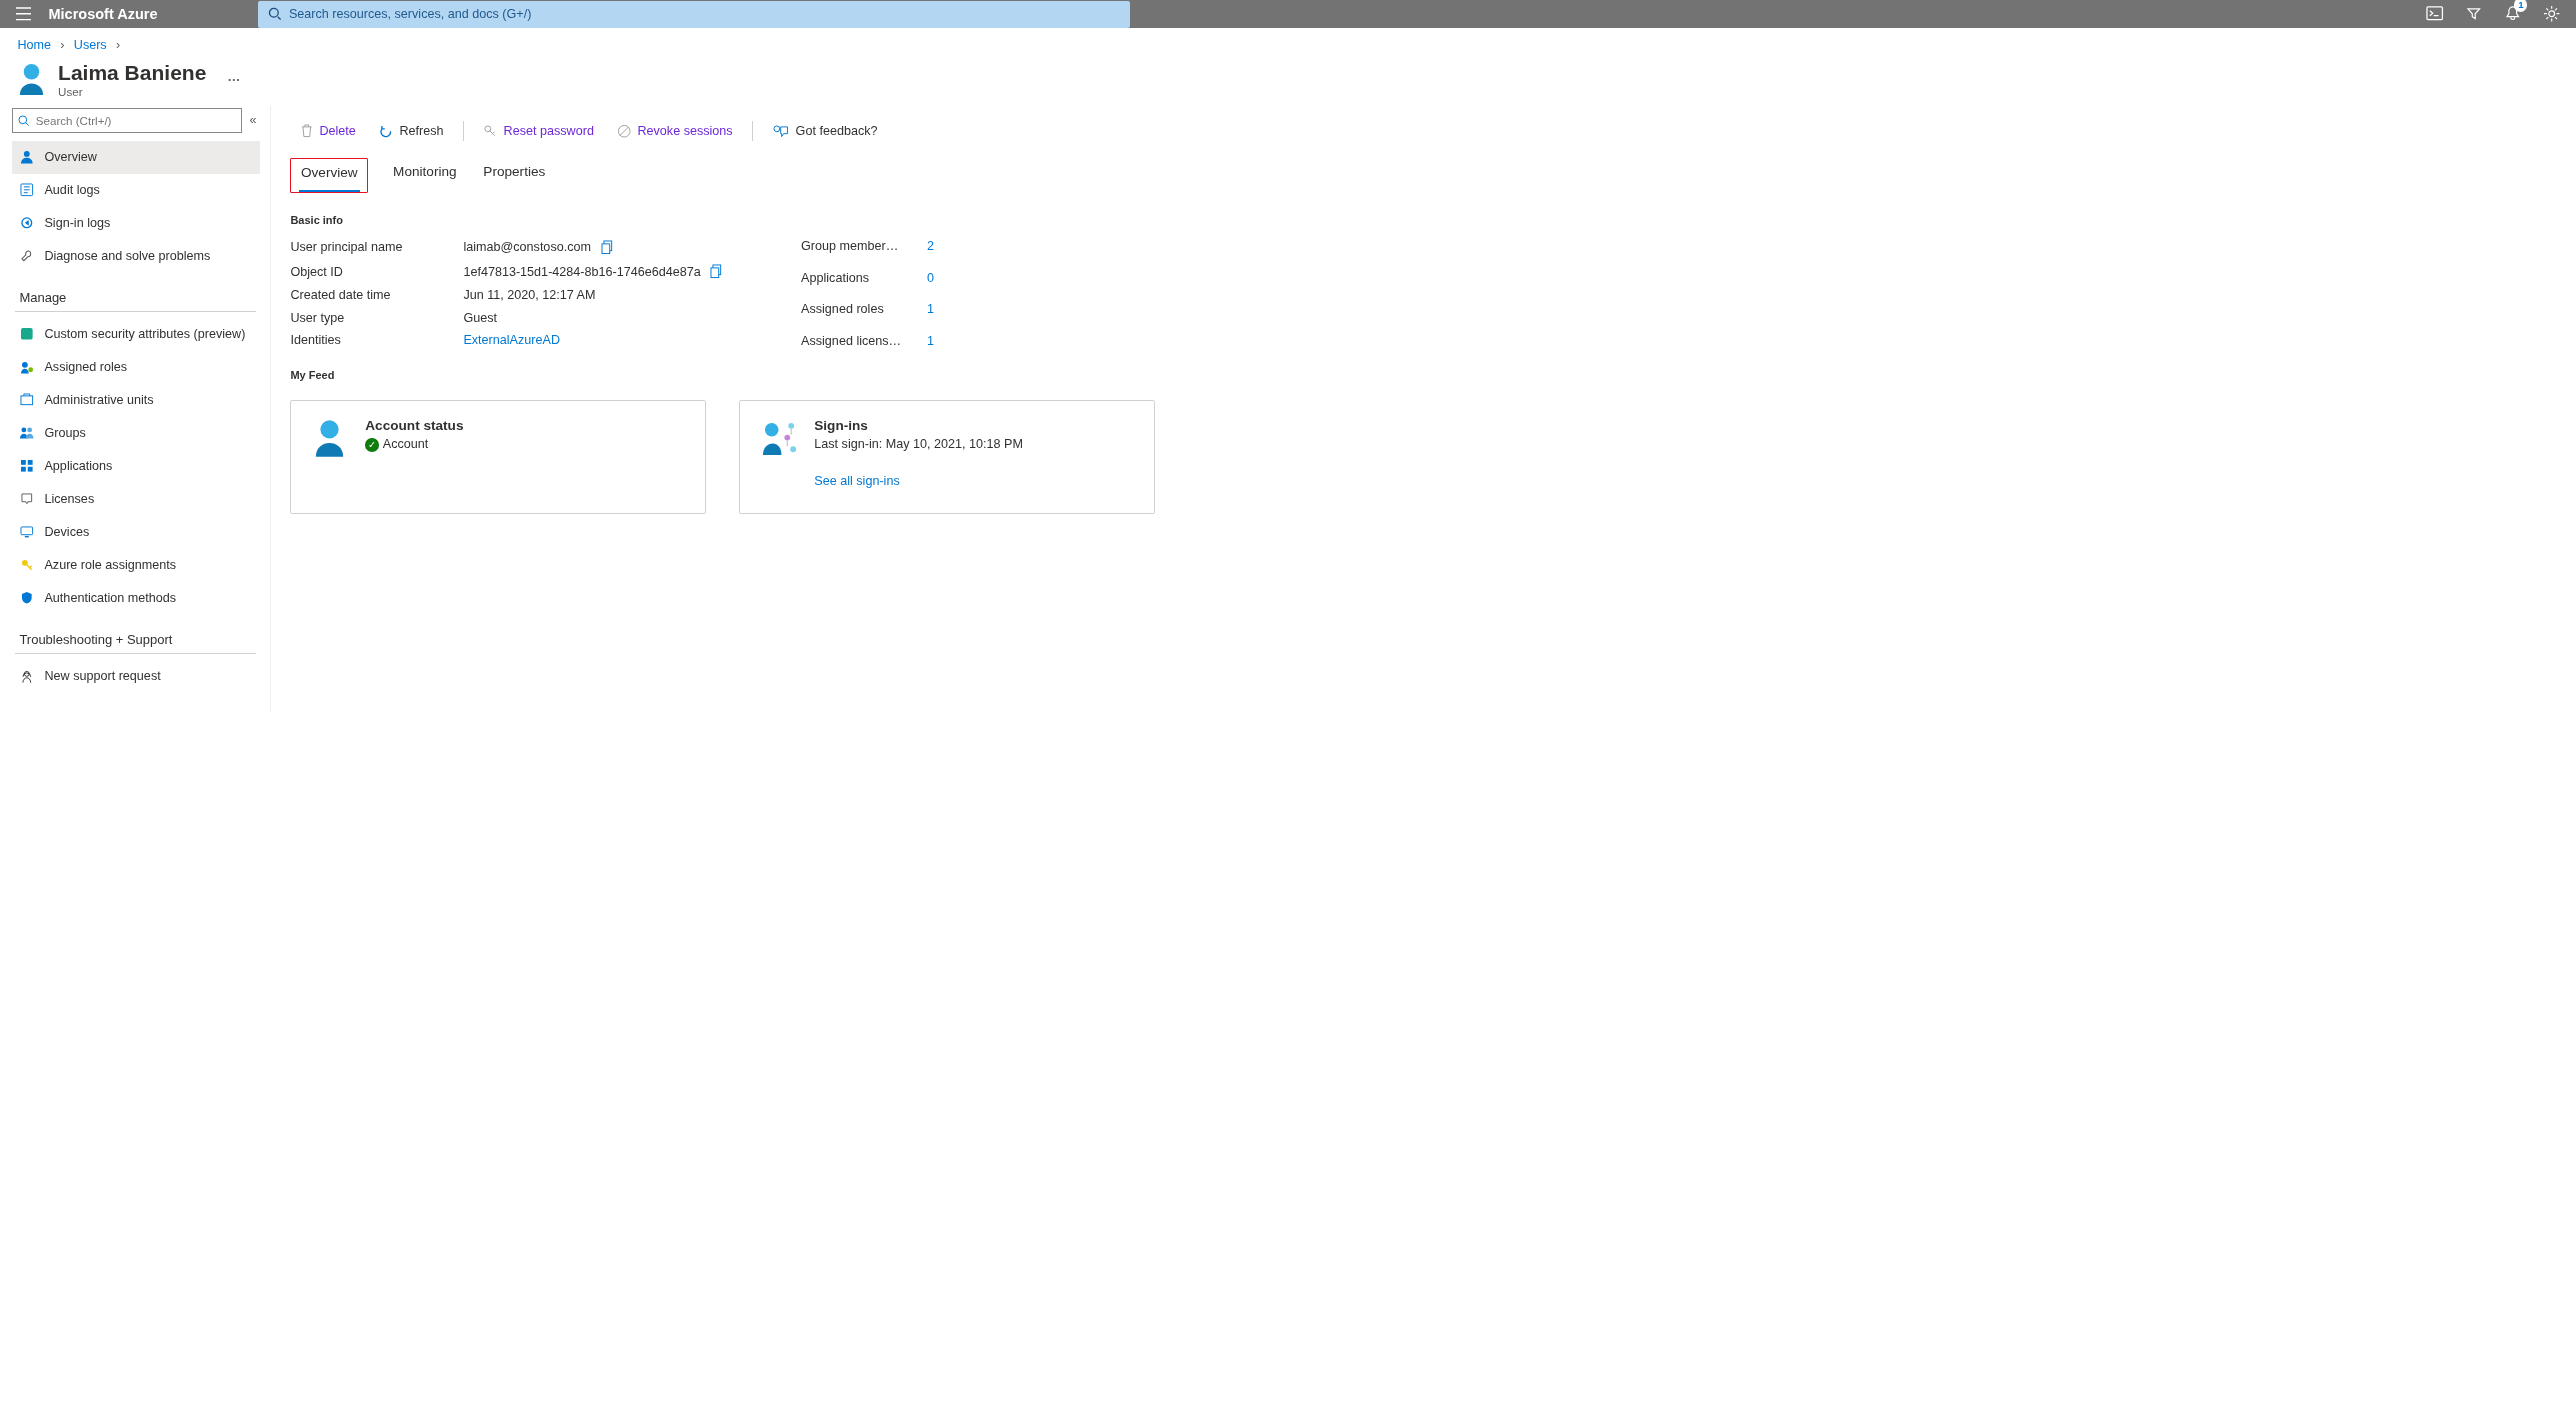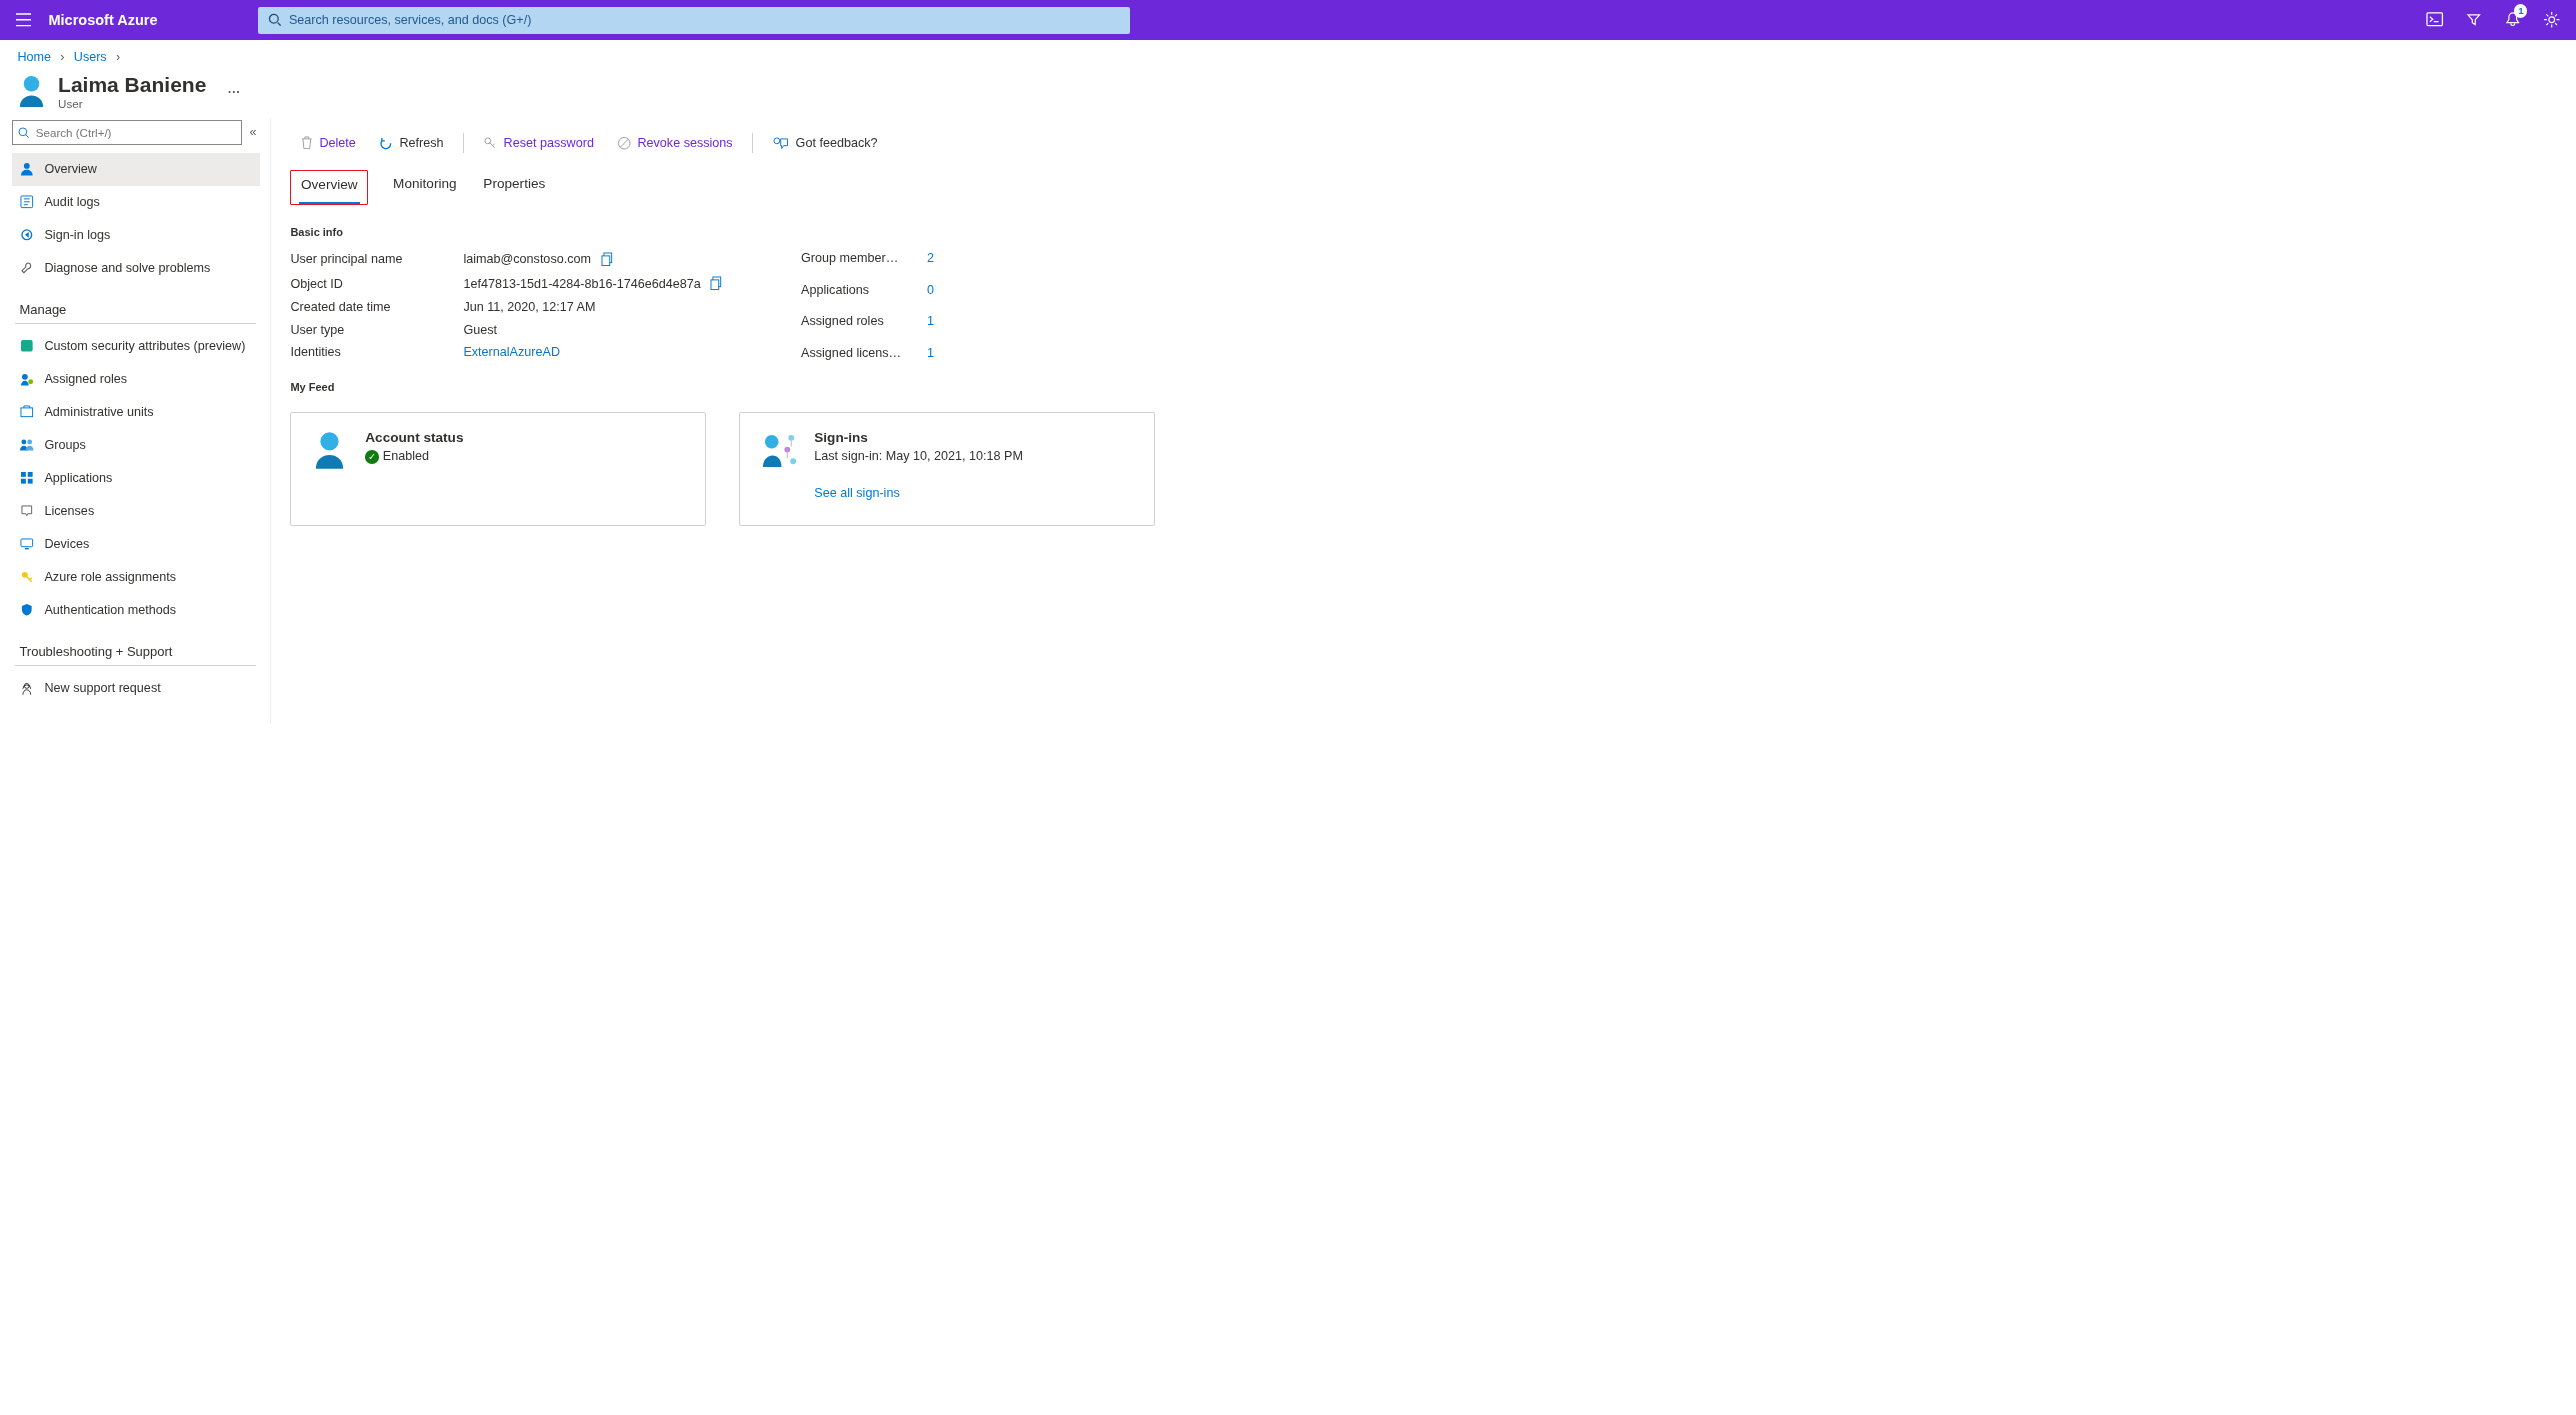--- a/index.html
+++ b/index.html
@@ -1,19 +1,19 @@
 <!DOCTYPE html>
 <html><head>
 <meta charset="utf-8">
 <style>
 * { box-sizing: border-box; margin: 0; padding: 0; }
 body { font-family: "Segoe UI", -apple-system, sans-serif; font-size: 12.6px; color: #323130; background: #fff; }
 
 
-.topbar { height: 40px; background: #6d28d9; display: flex; align-items: center; color: #fff; padding: 0 5.8px; }
+.topbar { height: 28px; background: #737373; display: flex; align-items: center; color: #fff; padding: 0 5.8px; }
 .hamburger { width: 35px; height: 35px; display: flex; align-items: center; justify-content: center; cursor: pointer; }
 .brand { font-size: 14.5px; font-weight: 600; padding: 0 17.4px 0 7.7px; }
 .searchbar { flex: 1; height: 27px; background: #b3d6f2; border-radius: 1.9px; display: flex; align-items: center; padding: 0 9.7px; color: #0b5394; max-width: 872px; margin-left: 83px; justify-content: space-between; }
 .searchbar input { flex: 1; background: transparent; border: none; outline: none; font-size: 12.6px; color: #1b4a7a; padding-left: 7.7px; }
 .searchbar input::placeholder { color: #215a8f; }
 .topbar-right { display: flex; align-items: center; gap: 1.9px; margin-left: auto; }
 .topicon { width: 37px; height: 39px; display: flex; align-items: center; justify-content: center; cursor: pointer; position: relative; }
 .badge { position: absolute; top: 3.9px; right: 3.9px; background: #fff; color: #0078d4; border-radius: 7.7px; font-size: 9.7px; font-weight: 600; padding: 0 3.9px; line-height: 13.6px; }
 
 
@@ -395,21 +395,21 @@
       <div class="card">
         <div class="cicon">
           <svg viewBox="0 0 32 36" width="37" height="41">
               <circle cx="16" cy="10" r="8" fill="#32b0e6"></circle>
               <path d="M4 34c0-8 6-12 12-12s12 4 12 12z" fill="#0f7bb5"></path>
             </svg>
         </div>
         <div>
           <div class="ctitle">Account status</div>
           <div class="cbody">
-            <span class="check">✓</span><span>Enabled</span>
+            <span class="check">✓</span><span>Account</span>
           </div>
         </div>
       </div>
 
       <div class="card">
         <div class="cicon">
           <svg viewBox="0 0 40 44" width="39" height="43">
             <circle cx="12" cy="12" r="7" fill="#32b0e6"></circle>
             <path d="M3 38c0-8 5-12 10-12s9 4 9 12z" fill="#0f7bb5"></path>
             <circle cx="32" cy="8" r="3" fill="#7cd1eb"></circle>

